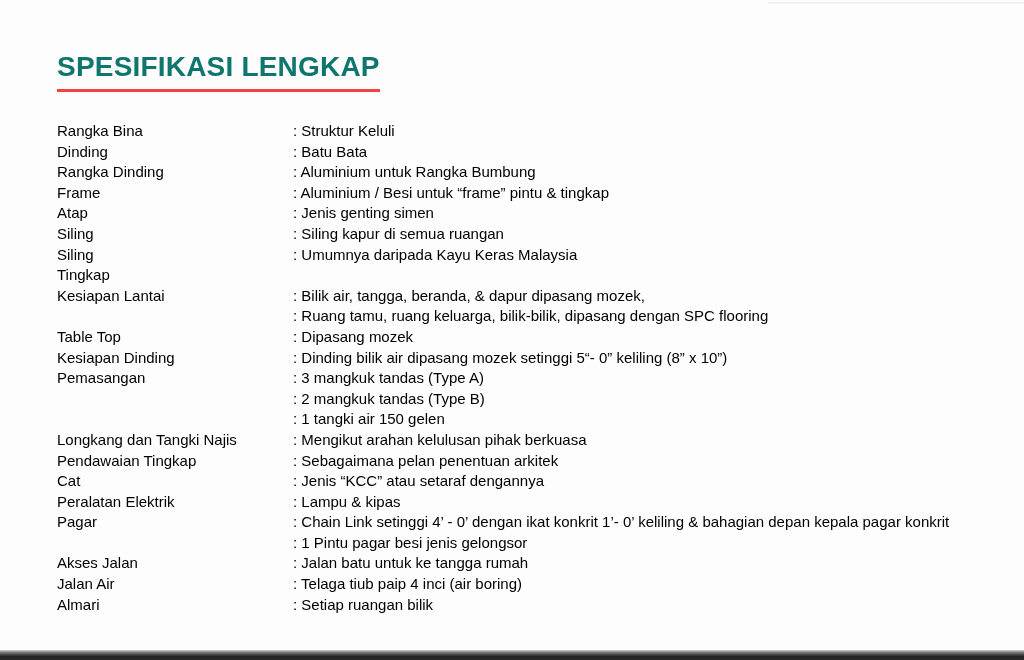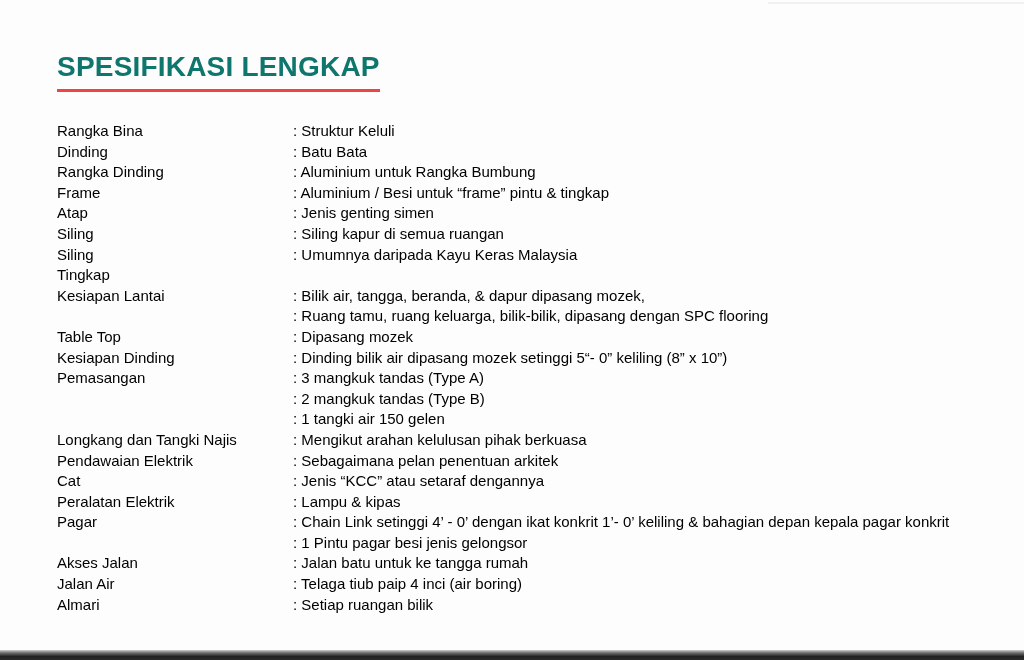--- a/index.html
+++ b/index.html
@@ -145,21 +145,21 @@
     <span class="spec-label"></span>
     <span class="spec-value">: 1 tangki air 150 gelen</span>
   </div>
 
   <div class="spec-row">
     <span class="spec-label">Longkang dan Tangki Najis</span>
     <span class="spec-value">: Mengikut arahan kelulusan pihak berkuasa</span>
   </div>
 
   <div class="spec-row">
-    <span class="spec-label">Pendawaian Elektrik</span>
+    <span class="spec-label">Pendawaian Tingkap</span>
     <span class="spec-value">: Sebagaimana pelan penentuan arkitek</span>
   </div>
 
   <div class="spec-row">
     <span class="spec-label">Cat</span>
     <span class="spec-value">: Jenis “KCC” atau setaraf dengannya</span>
   </div>
 
   <div class="spec-row">
     <span class="spec-label">Peralatan Elektrik</span>

